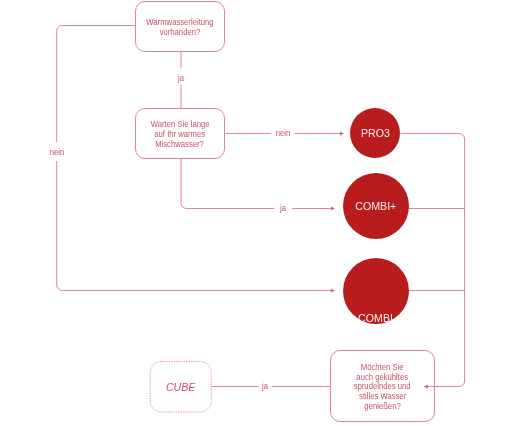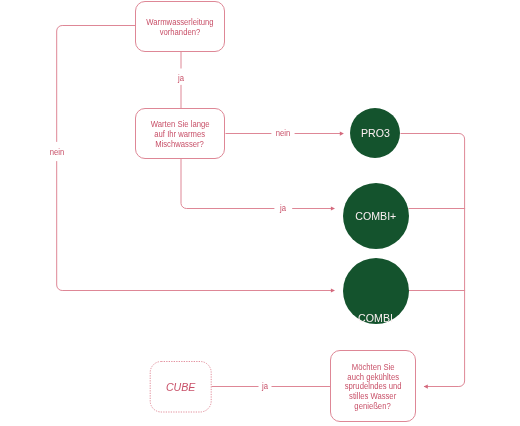--- a/index.html
+++ b/index.html
@@ -17,21 +17,21 @@
              align-items:center;justify-content:center;}
   .qbox .line{color:#C85068;font-size:8.7px;line-height:9.85px;white-space:nowrap;
               transform:scaleX(0.885);}
 
   
   .dbox{background:transparent;font-style:italic;}
   .dbox .label{position:relative;color:#C85068;font-size:11.3px;line-height:12px;
                white-space:nowrap;transform:scaleX(0.94);}
 
   
-  .circle{border-radius:50%;background:#14532d;}
+  .circle{border-radius:50%;background:#b91c1c;}
   .circle .label{position:relative;color:#FCF0F2;font-size:11.3px;line-height:12px;
                  white-space:nowrap;transform:scaleX(0.94);}
 
   .elabel{position:absolute;color:#C85068;font-size:8.7px;line-height:10px;
           white-space:nowrap;text-align:center;transform:scaleX(0.885);}
 </style>
 </head>
 <body>
 
 <div id="stage">
@@ -79,35 +79,35 @@
   </div>
 
   <div class="node qbox" style="left:135px;top:108px;width:90px;height:51px;">
     <div class="txt" style="top:1.1px;">
       <div class="line">Warten Sie lange</div>
       <div class="line">auf Ihr warmes</div>
       <div class="line">Mischwasser?</div>
     </div>
   </div>
 
-  <div class="node qbox" style="left:330px;top:350px;width:86px;height:72px;">
+  <div class="node qbox" style="left:330px;top:350px;width:105px;height:72px;">
     <div class="txt" style="top:1.4px;">
       <div class="line">Möchten Sie</div>
       <div class="line">auch gekühltes</div>
       <div class="line">sprudelndes und</div>
       <div class="line">stilles Wasser</div>
       <div class="line">genießen?</div>
     </div>
   </div>
 
   <div class="node circle" style="left:350px;top:108px;width:50px;height:50px;">
     <div class="label">PRO3</div>
   </div>
 
-  <div class="node circle" style="left:342.5px;top:183px;width:66px;height:66px;">
+  <div class="node circle" style="left:342.5px;top:173px;width:66px;height:66px;">
     <div class="label">COMBI+</div>
   </div>
 
   <div class="node circle" style="left:342.5px;top:257.5px;width:66px;height:66px;justify-content:flex-end;">
     <div class="label">COMBI</div>
   </div>
 
   <div class="node dbox" style="left:150px;top:361px;width:61px;height:51px;">
     <div class="label">CUBE</div>
   </div>

